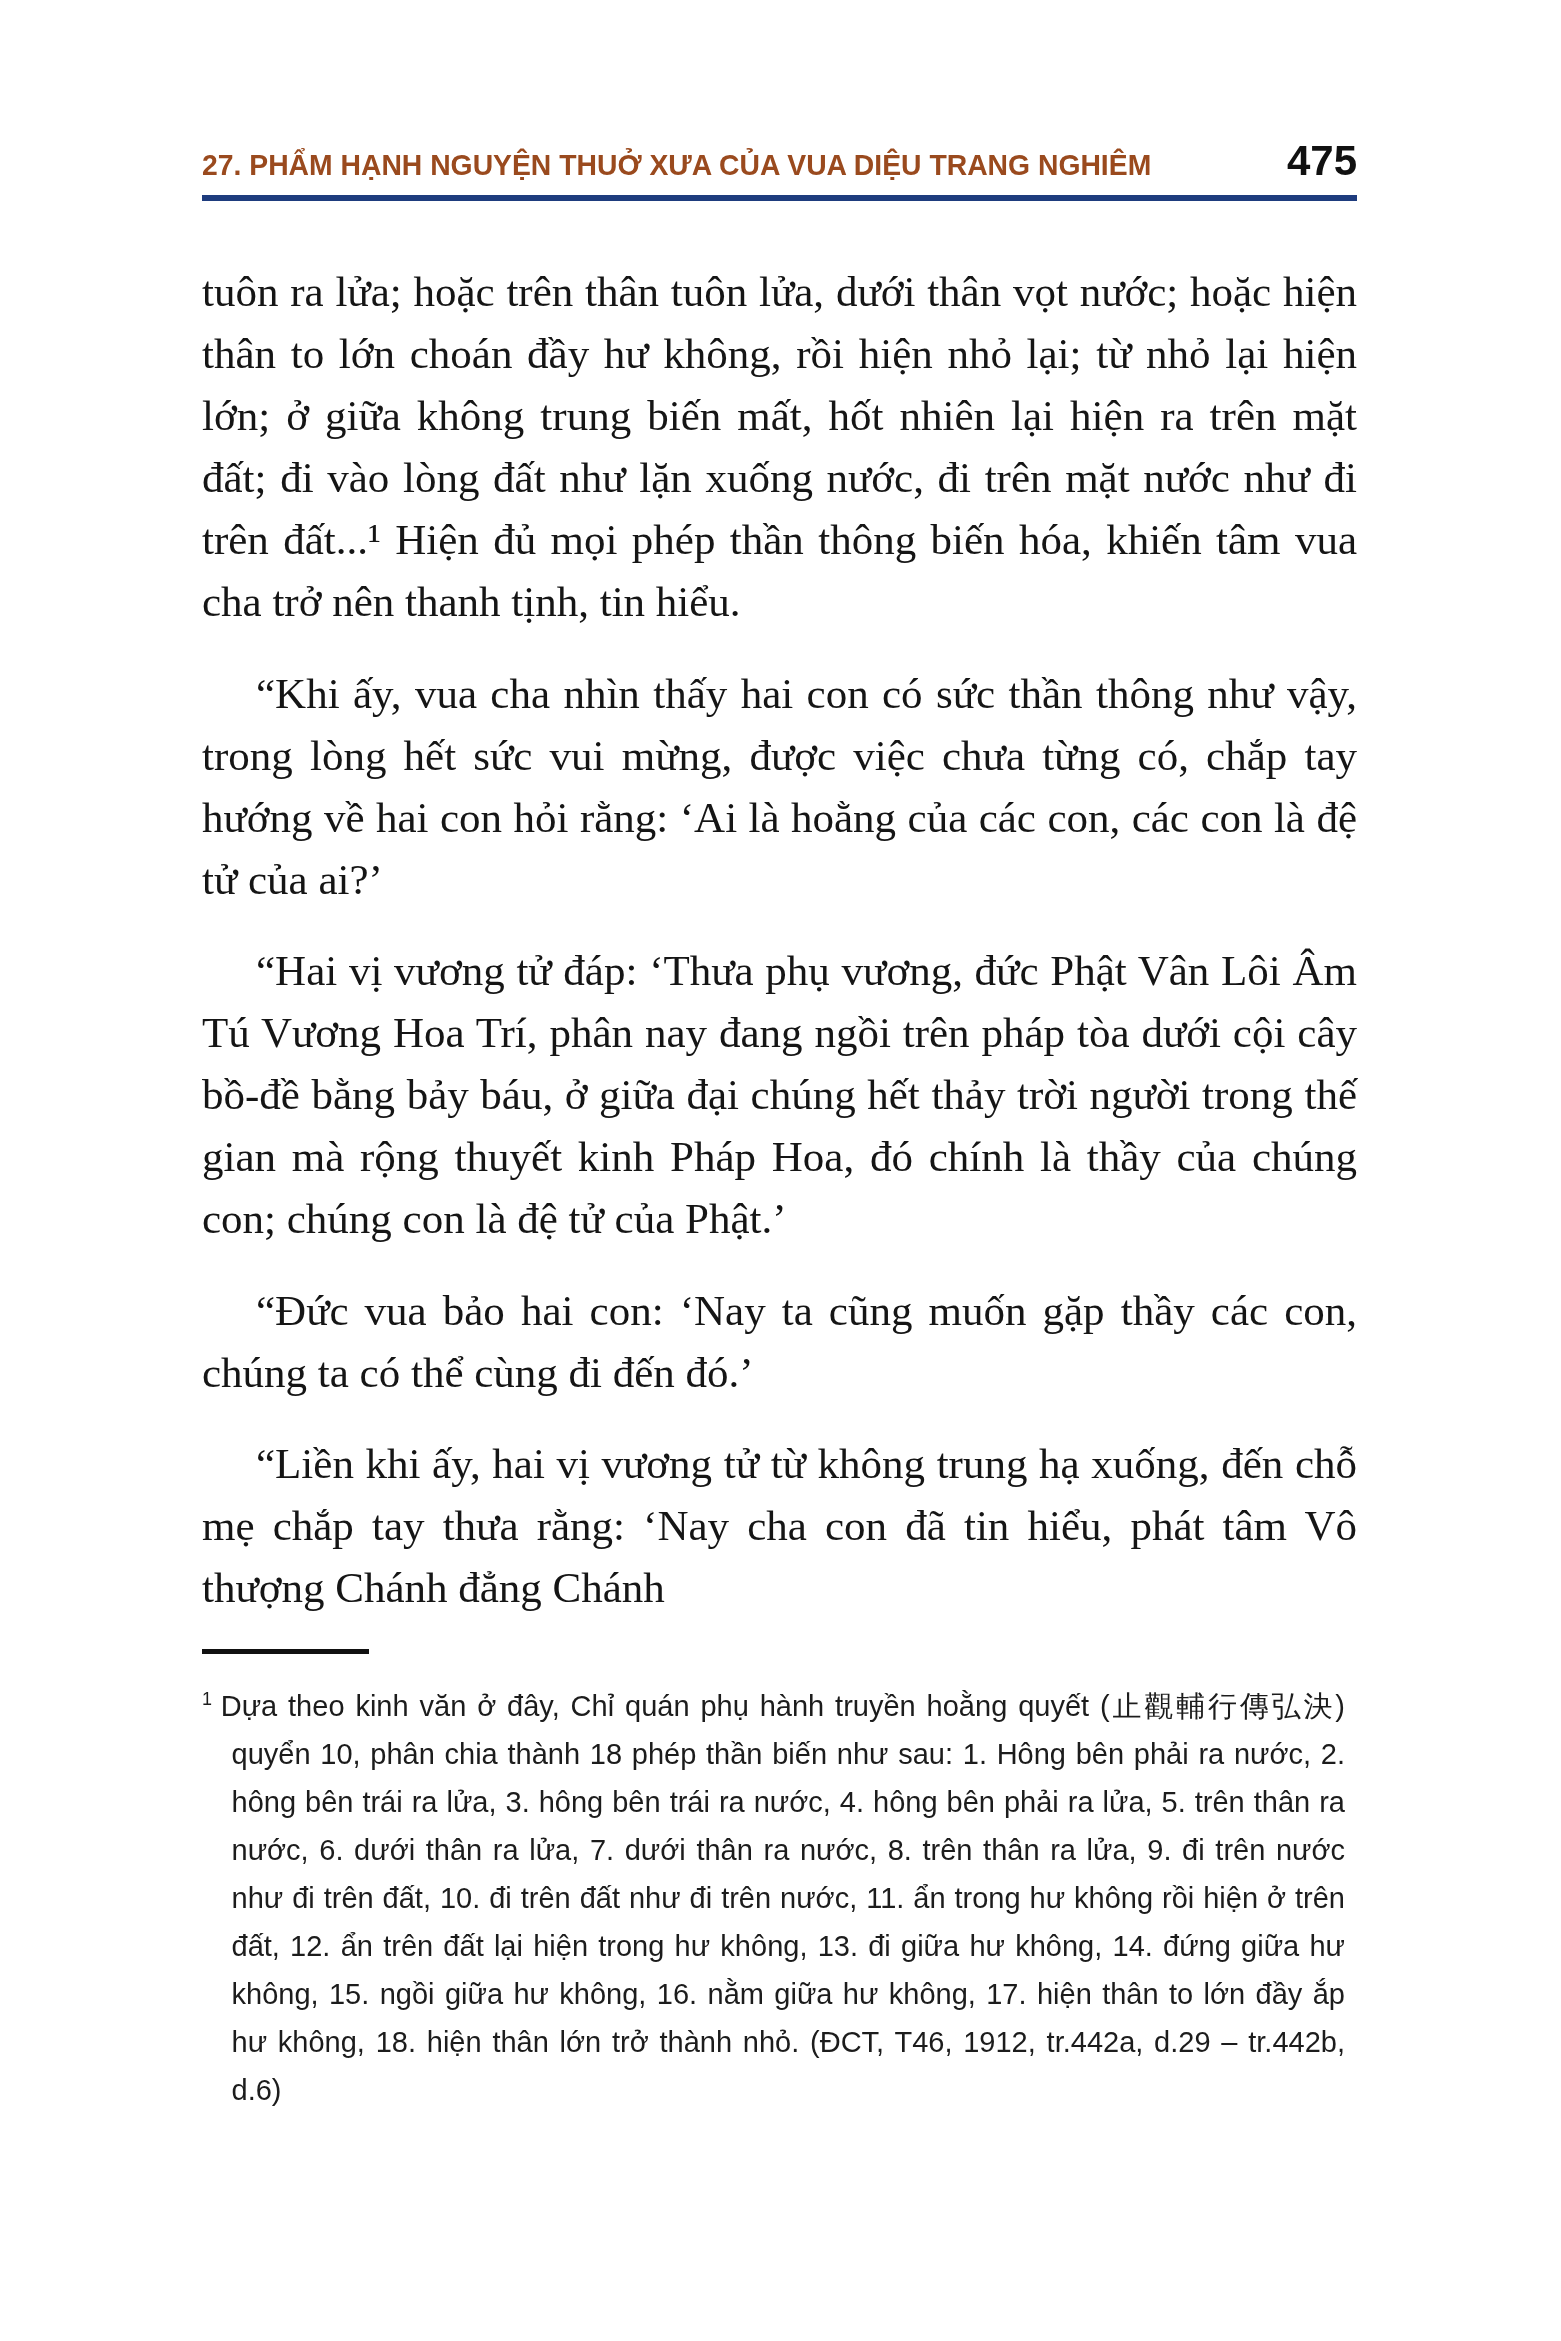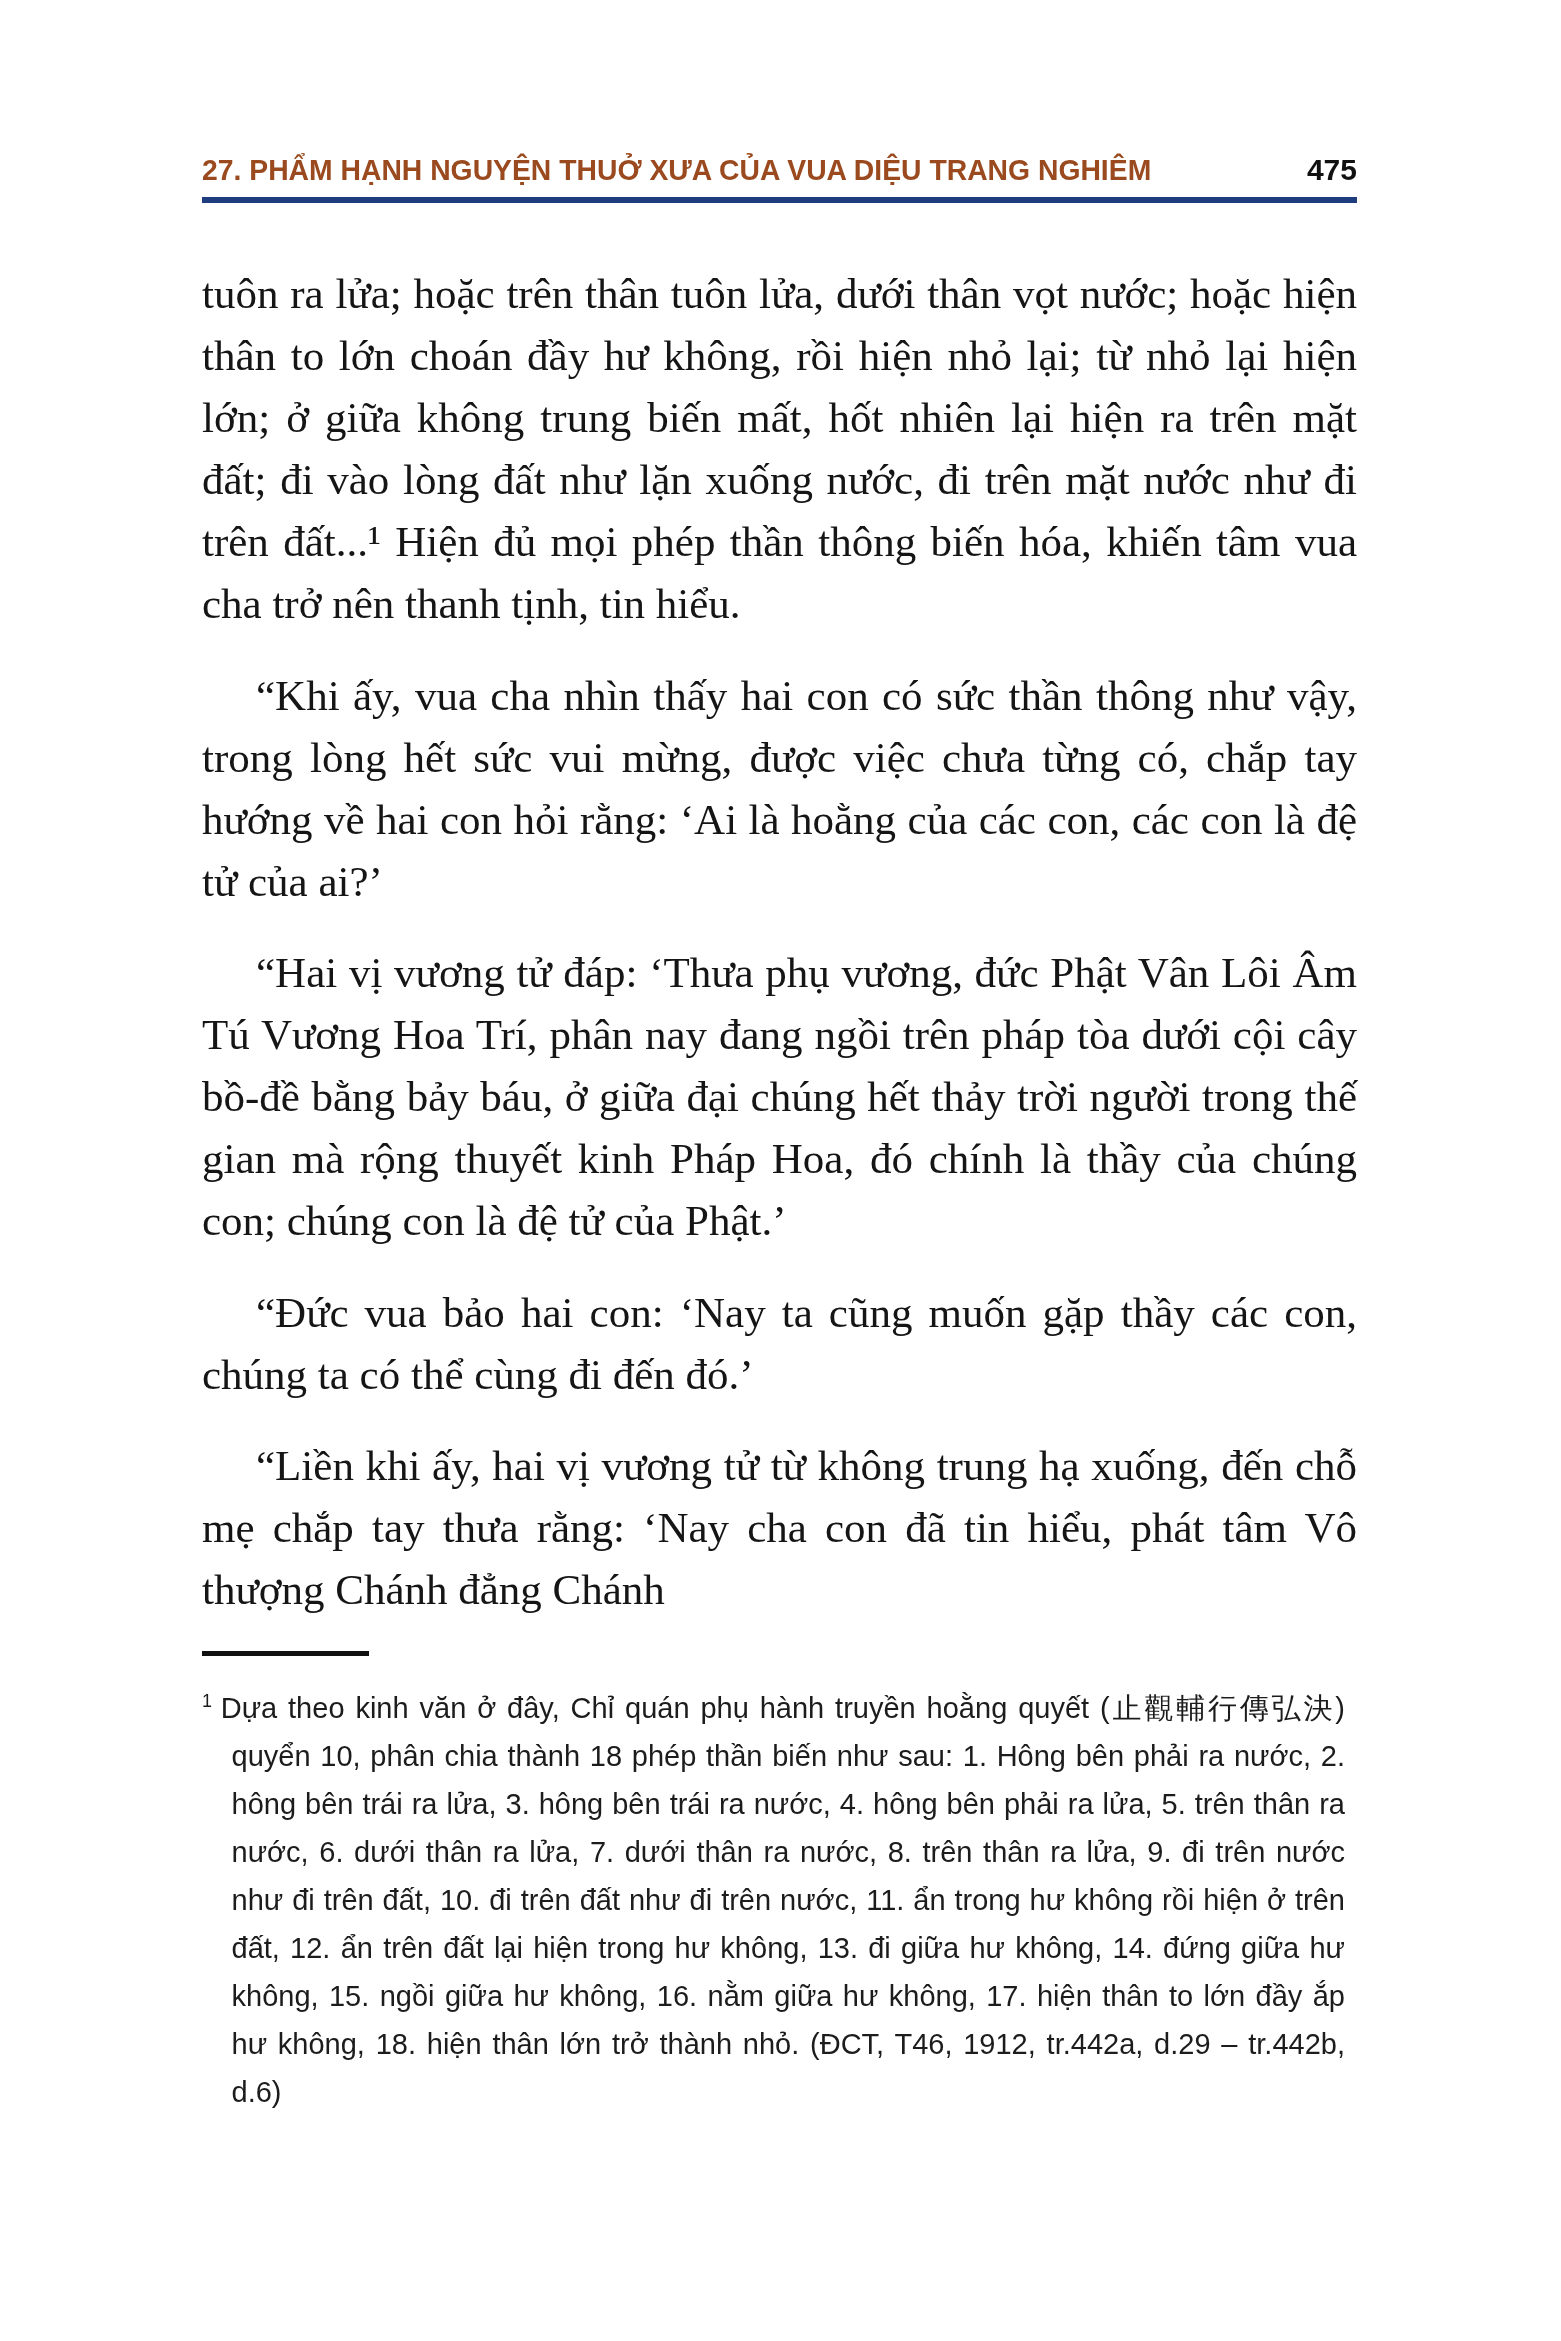--- a/index.html
+++ b/index.html
@@ -12,36 +12,35 @@
     box-sizing:border-box;
     padding:137px 204px 0 202px;
     font-family:"Liberation Serif","DejaVu Serif",serif;
     color:var(--text,#151515);
     overflow:hidden;
   }
   .header-row{
     display:flex;
     justify-content:space-between;
     align-items:baseline;
-    margin-top:16px;
   }
   .chapter-title{
     font-family:"Liberation Sans","DejaVu Sans",sans-serif;
     font-weight:bold;
     font-size:29.5px;
     letter-spacing:0px;
     color:var(--accent,#9a4a1e);
     transform:scaleX(0.96);
     transform-origin:left bottom;
     white-space:nowrap;
   }
   .page-number{
     font-family:"Liberation Sans","DejaVu Sans",sans-serif;
     font-weight:bold;
-    font-size:30px;
+    font-size:42px;
     color:#111111;
   }
   .header-rule{
     margin-top:10.4px;
     height:6px;
     width:100%;
     background:var(--rule,#1e3c7e);
   }
   .body-text{
     margin-top:60px;

